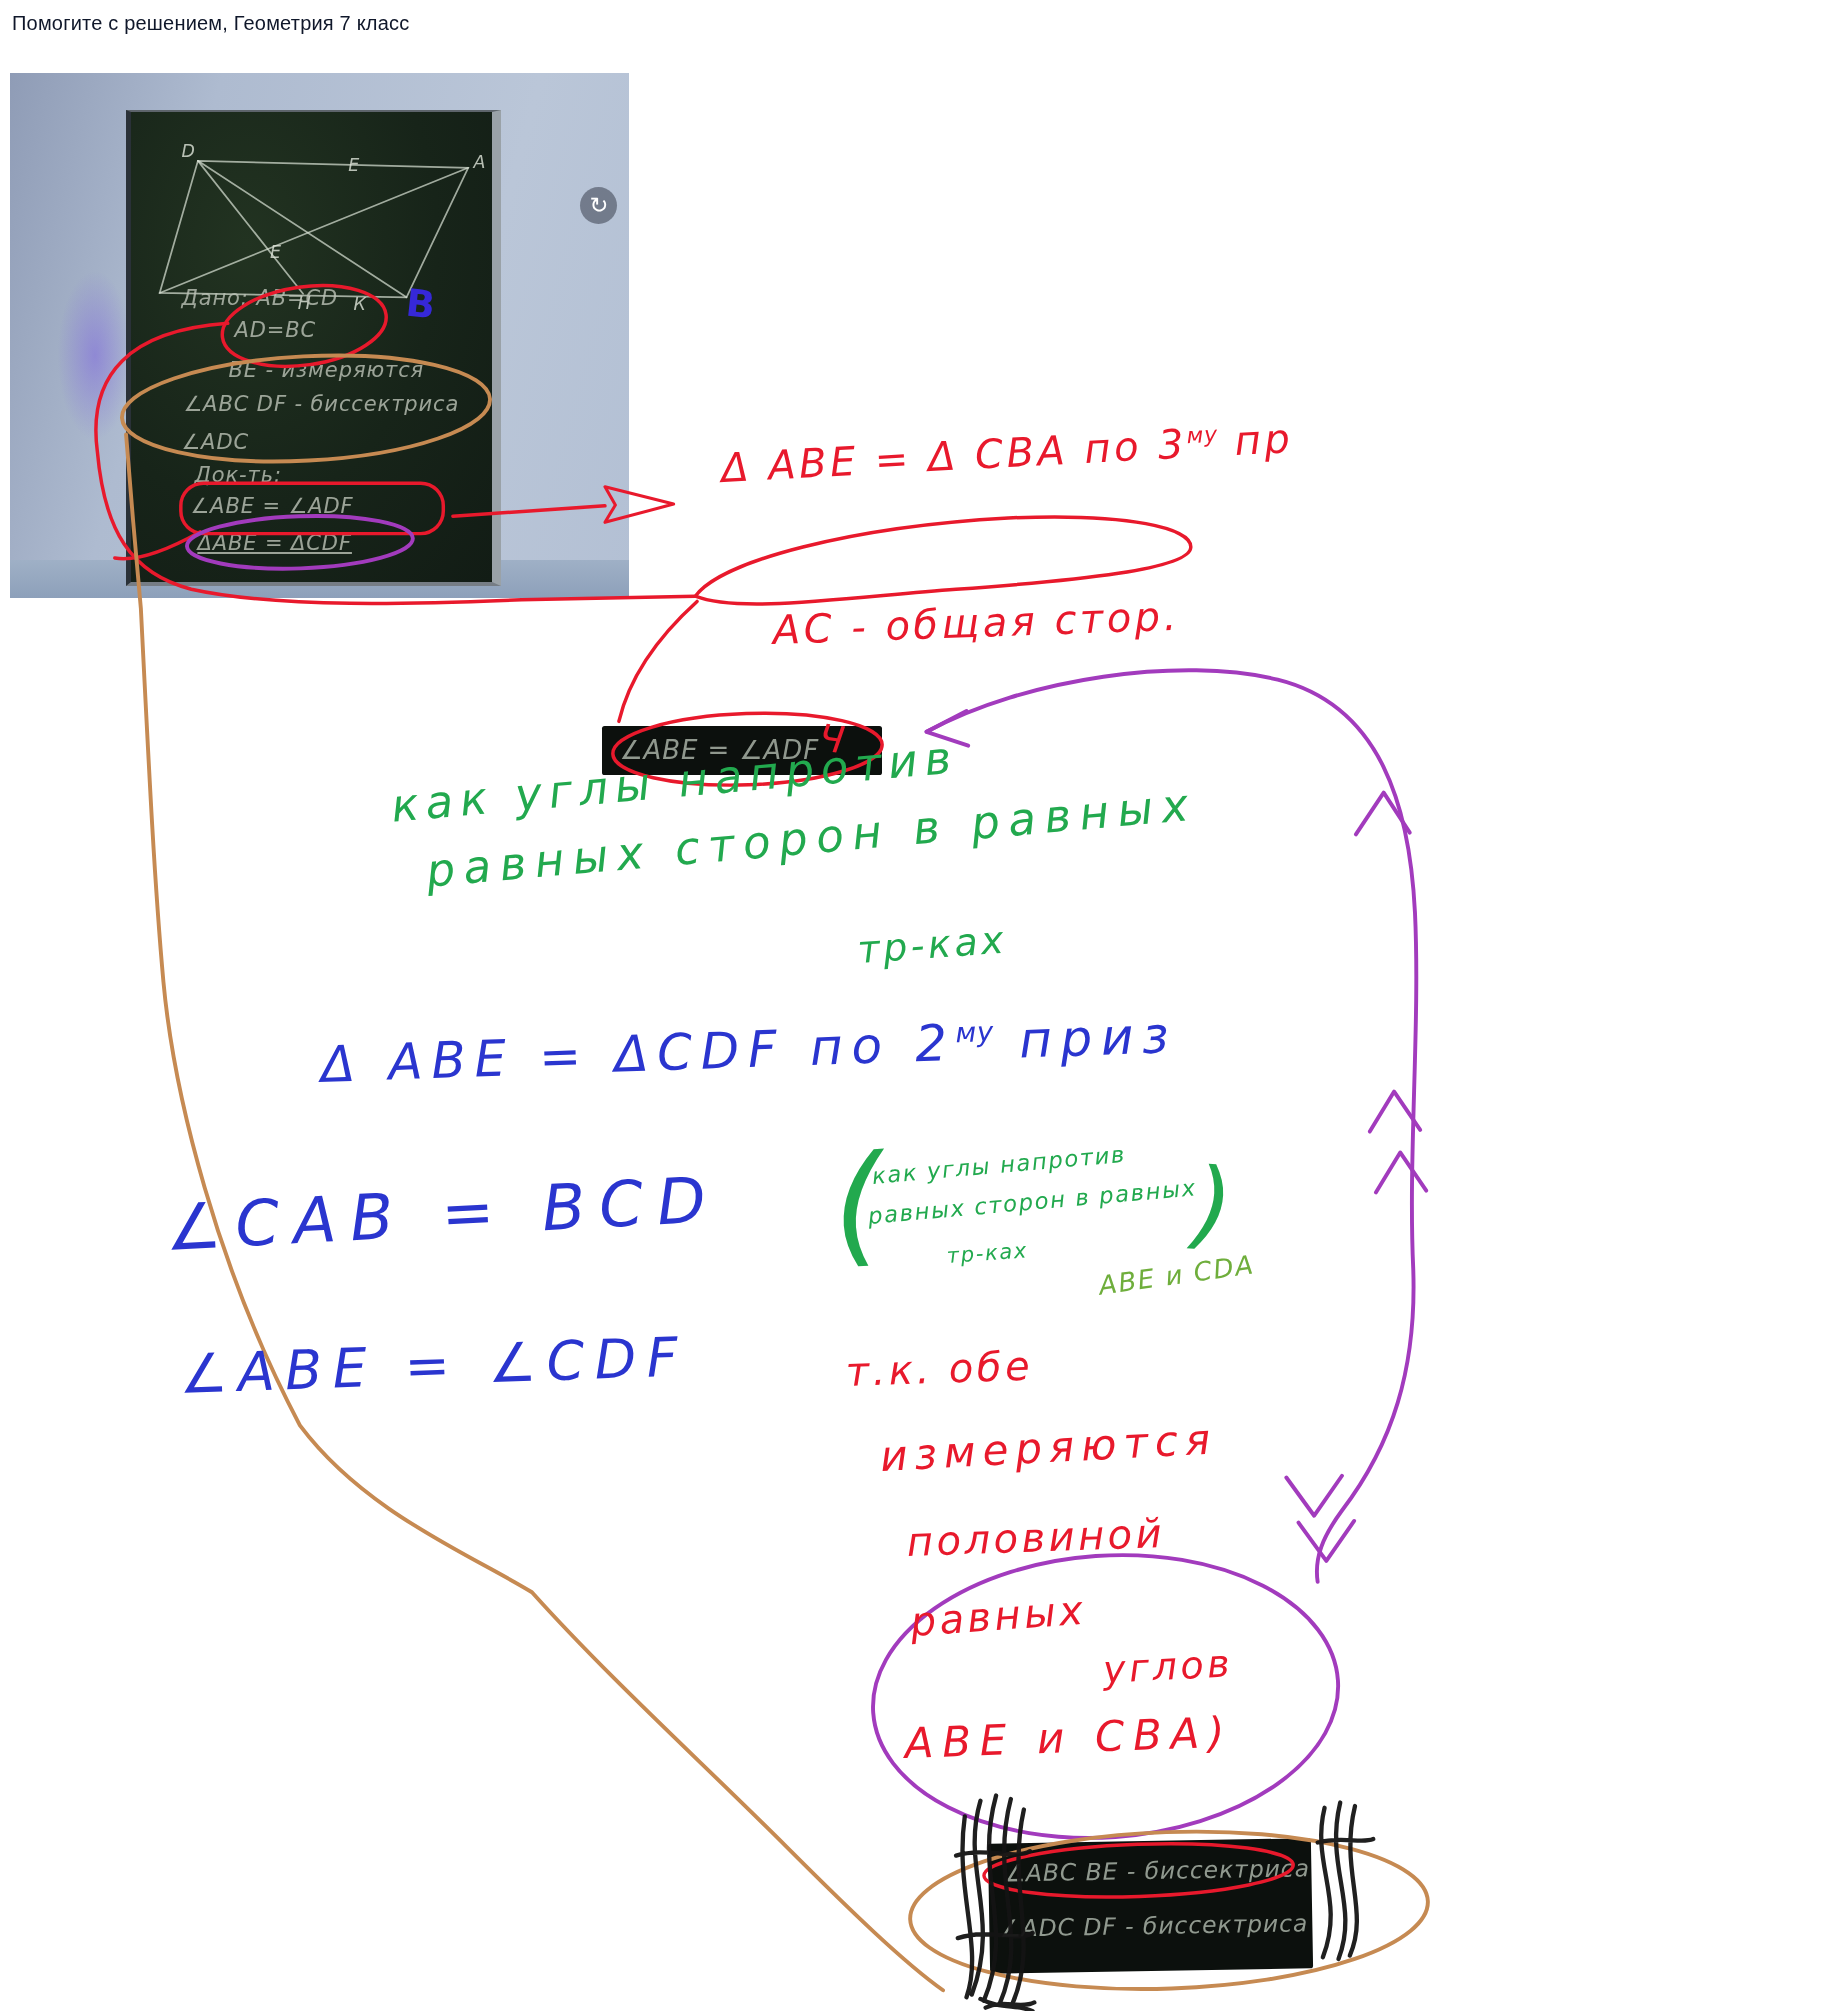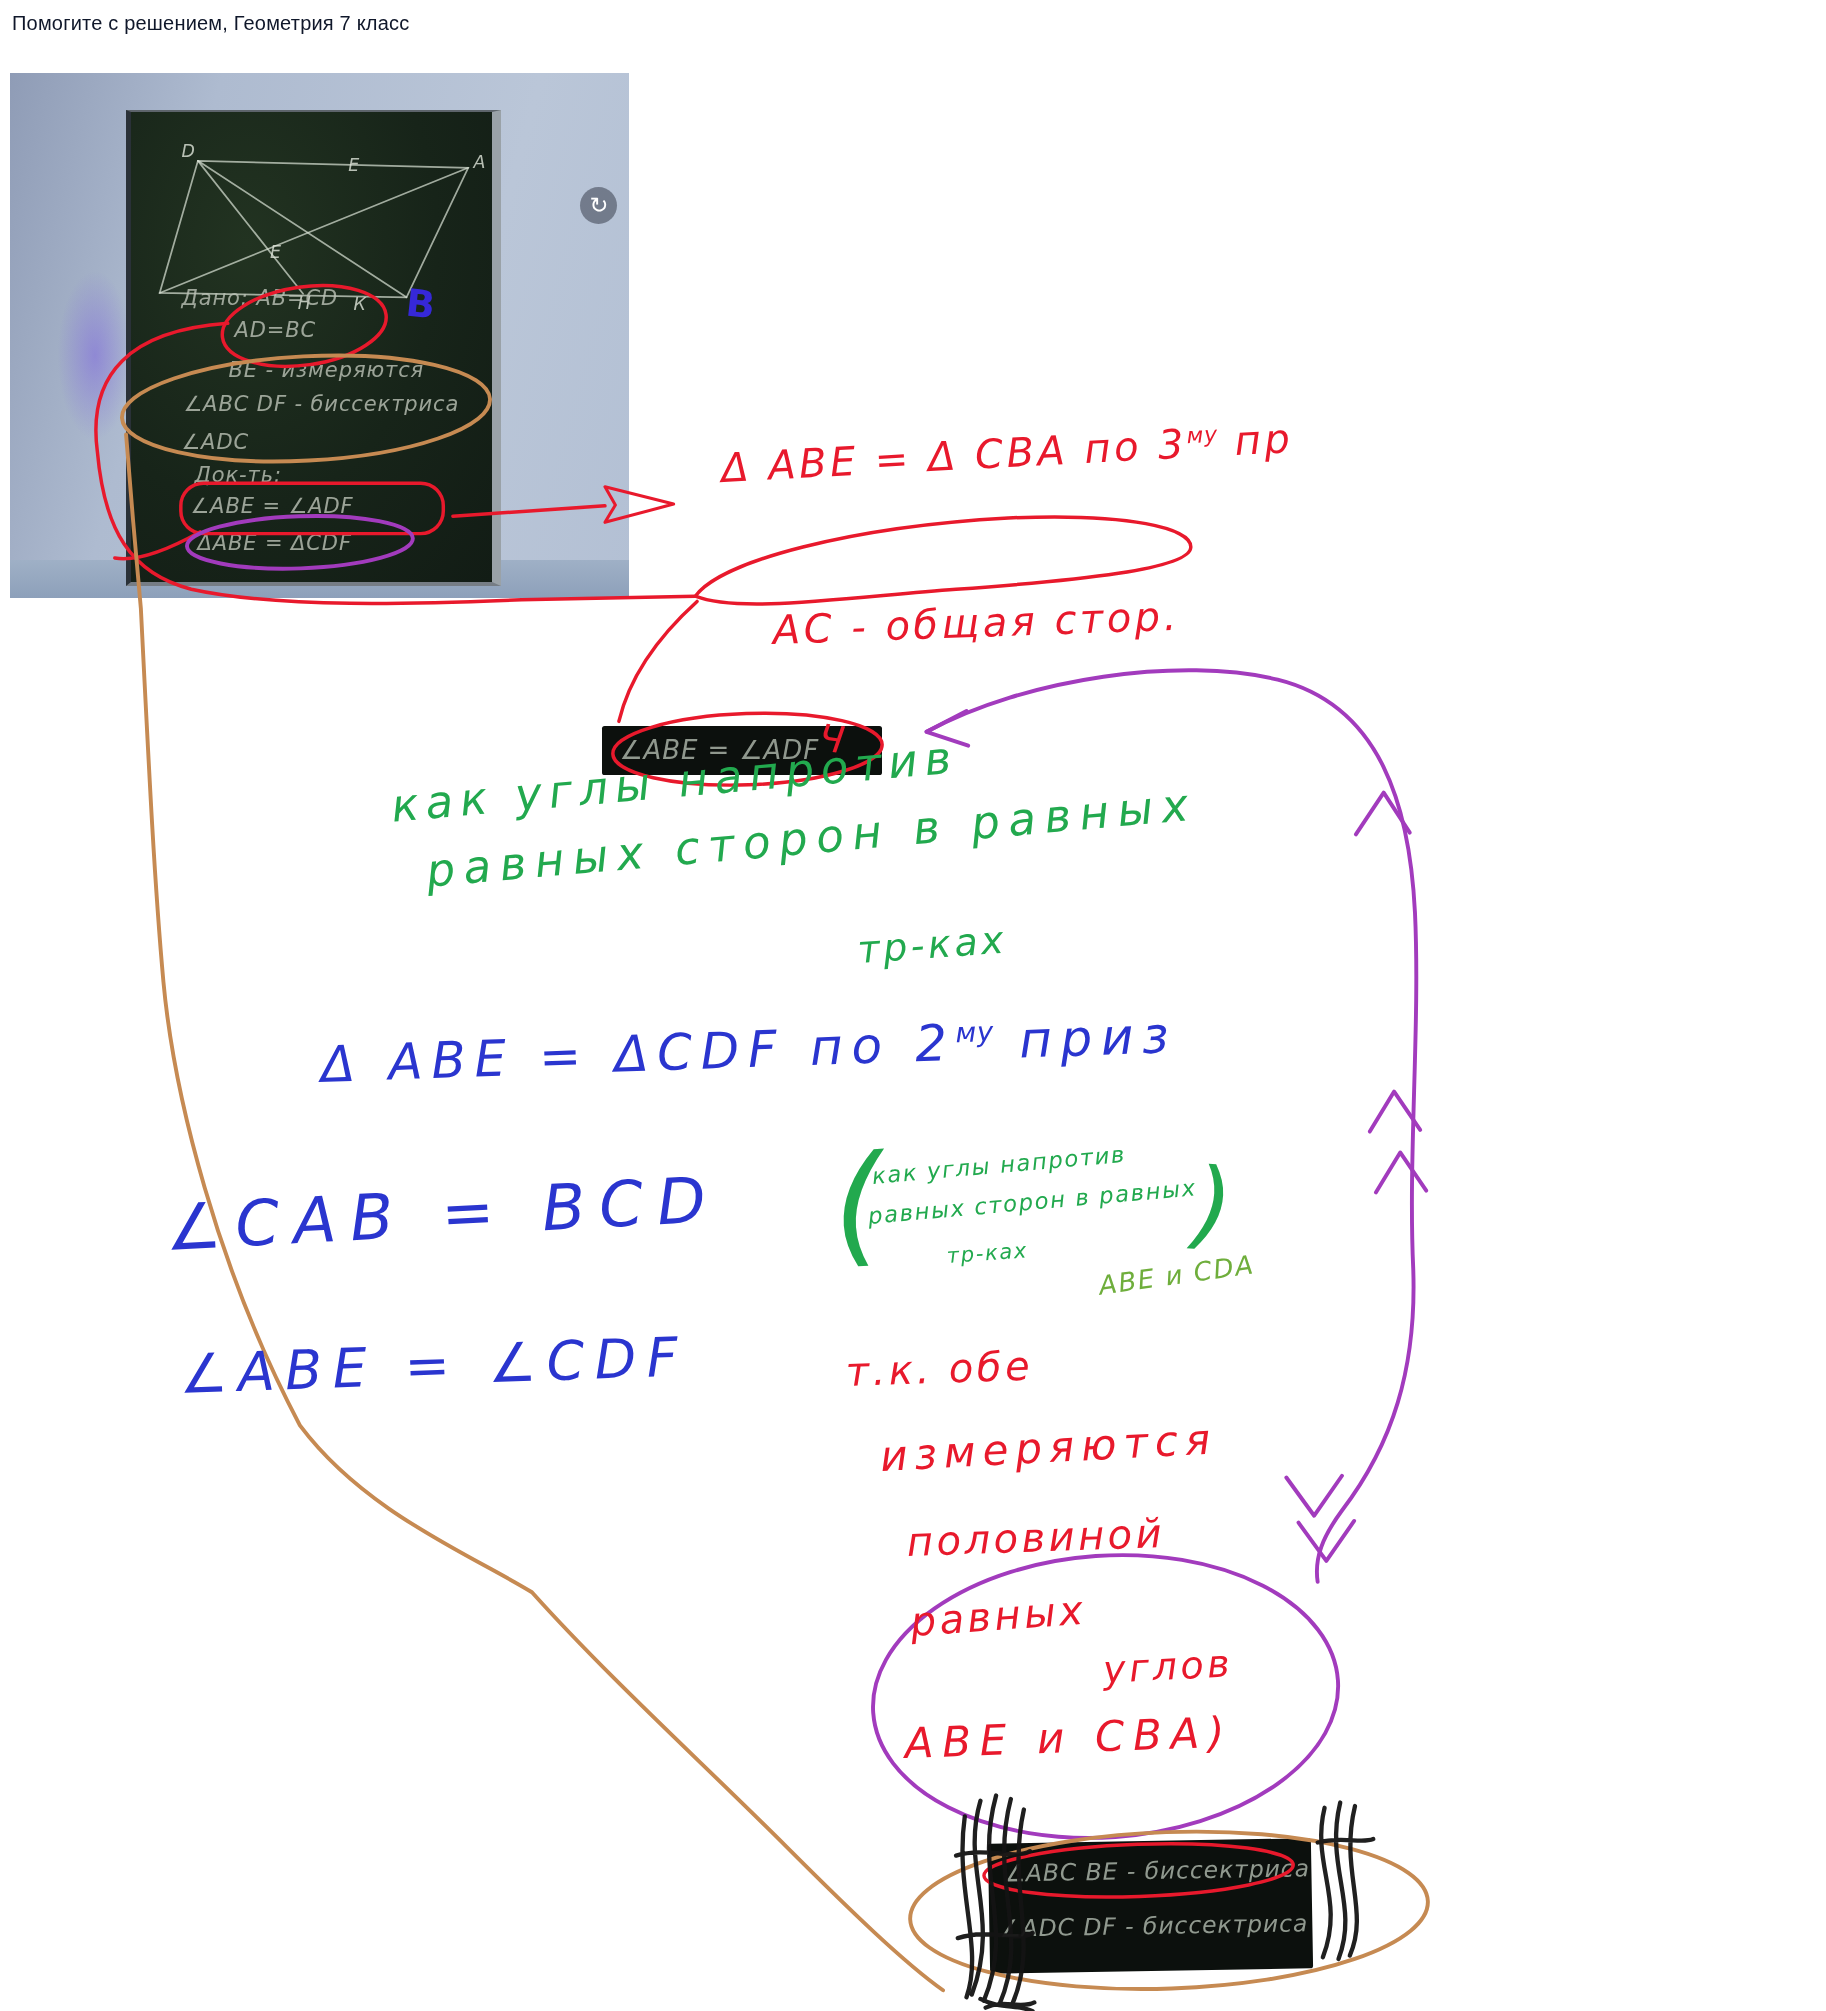--- a/index.html
+++ b/index.html
@@ -72,21 +72,21 @@
         </g>
       </svg>
 
       <div class="chalk" style="left:50px;top:174px;">Дано: AB=CD</div>
       <div class="chalk" style="left:103px;top:206px;">AD=BC</div>
       <div class="chalk" style="left:97px;top:246px;">BE - измеряются</div>
       <div class="chalk" style="left:52px;top:280px;">∠ABC   DF - биссектриса</div>
       <div class="chalk" style="left:50px;top:318px;">∠ADC</div>
       <div class="chalk" style="left:63px;top:351px;font-style:italic;">Док-ть:</div>
       <div class="chalk" style="left:59px;top:382px;">∠ABE = ∠ADF</div>
-      <div class="chalk" style="left:66px;top:419px;">ΔABE = ΔCDF</div>
+      <div class="chalk" style="left:66px;top:419px;text-decoration:underline;">ΔABE = ΔCDF</div>
 
       <div class="blue-b">B</div>
     </div>
 
     <div class="refresh">
       <span>↻</span>
     </div>
   </div>
 
   <div class="snippet" style="left:602px;top:726px;width:280px;height:49px;">

